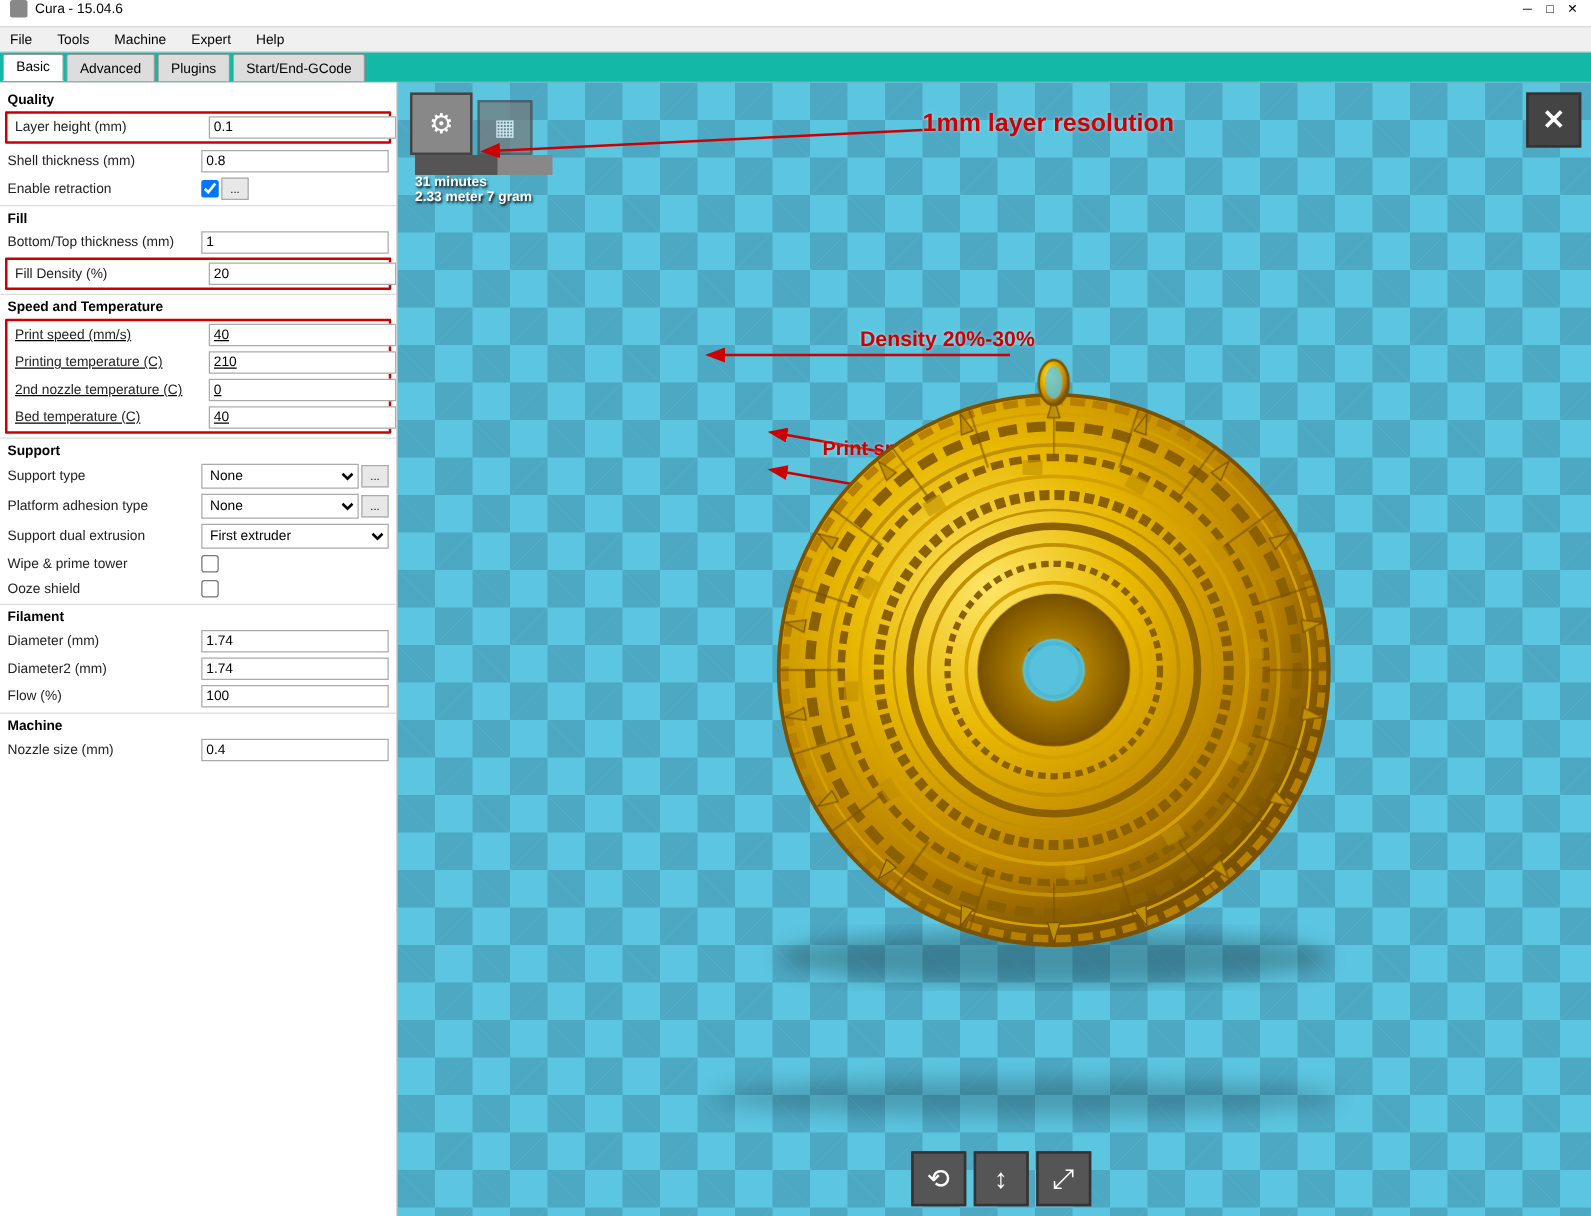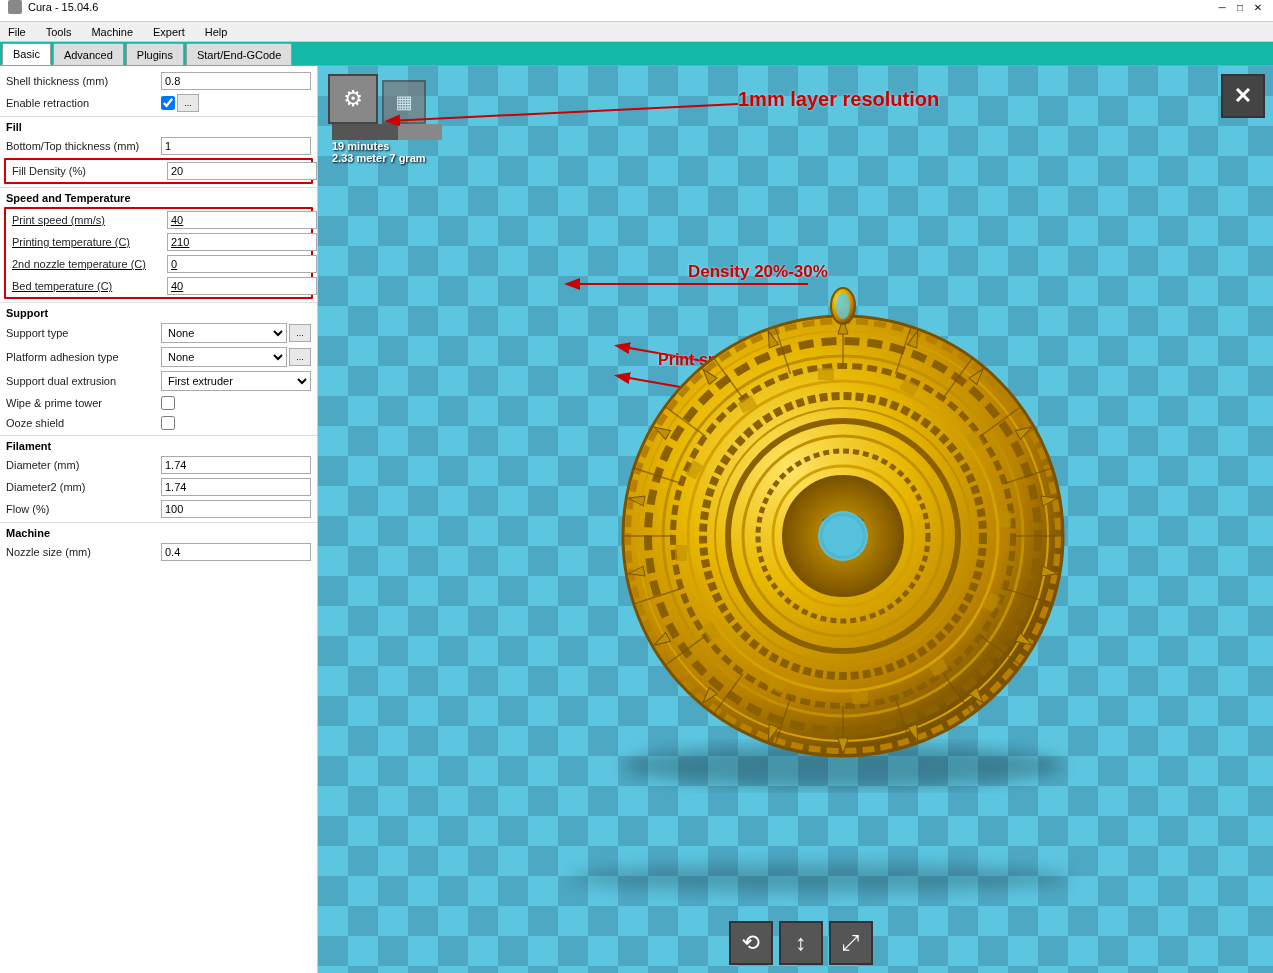--- a/index.html
+++ b/index.html
@@ -180,20 +180,27 @@
   <div class="tab active">Basic</div>
   <div class="tab">Advanced</div>
   <div class="tab">Plugins</div>
   <div class="tab">Start/End-GCode</div>
 </div>
 
 <div class="main">
 
   <div class="left-panel">
 
+    <div class="section-header">Quality</div>
+    <div style="border: 2px solid #cc0000; margin: 1px 4px 3px 4px; border-radius: 1px;">
+      <div class="field-row">
+        <span class="field-label">Layer height (mm)</span>
+        <input class="field-input" type="text" value="0.1" style="">
+      </div>
+    </div>
     <div class="field-row">
       <span class="field-label">Shell thickness (mm)</span>
       <input class="field-input" type="text" value="0.8" style="">
     </div>
     <div class="field-row">
       <span class="field-label">Enable retraction</span>
       <input type="checkbox" checked="" class="field-checkbox" style="">
       <div class="field-btn">...</div>
     </div>
 
@@ -297,21 +304,21 @@
       </div>
       <div class="print-btn" style="height:44px; width:44px; background:#777; opacity:0.7;">
         <span style="font-size:18px; color:#fff;">▦</span>
       </div>
     </div>
 
     <div class="progress-area" style="top:58px; left:14px;">
       <div class="progress-bar-outer">
         <div class="progress-bar-inner"></div>
       </div>
-      <div class="print-info">19 minutes</div>
+      <div class="print-info">31 minutes</div>
       <div class="print-info">2.33 meter 7 gram</div>
     </div>
 
     <div class="view-toolbar" style="background:#444; border:2px solid #333;">
       <span style="color:#fff; font-size:22px; font-weight:bold;">✕</span>
     </div>
 
     <div class="annotation" style="top: 22px; left: 420px; font-size: 20px;">1mm layer resolution</div>
 
     <svg class="arrows-svg" xmlns="http://www.w3.org/2000/svg">

